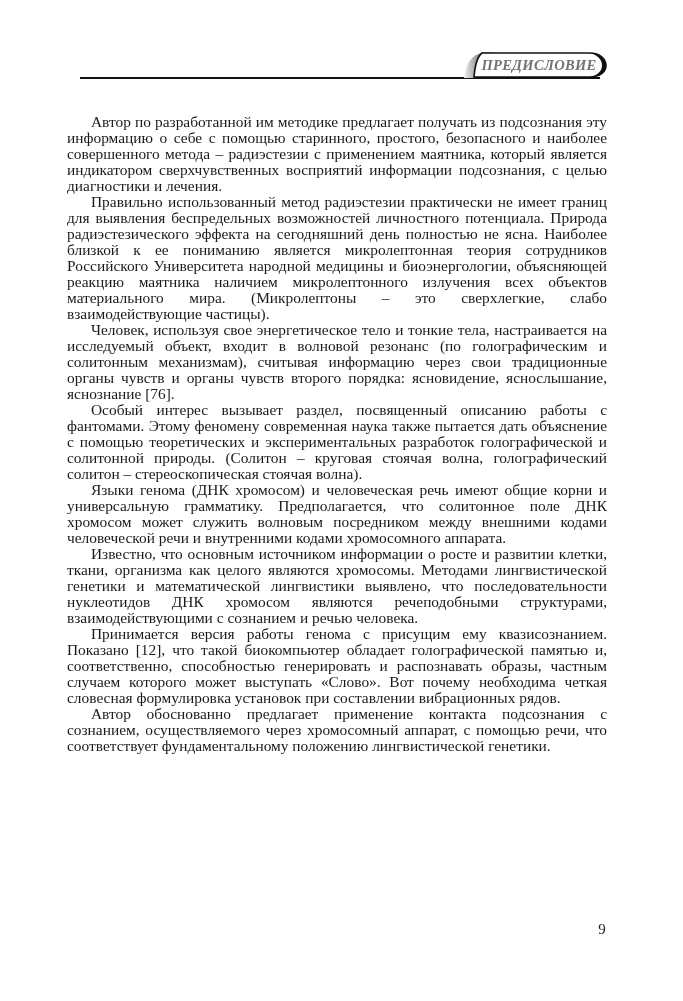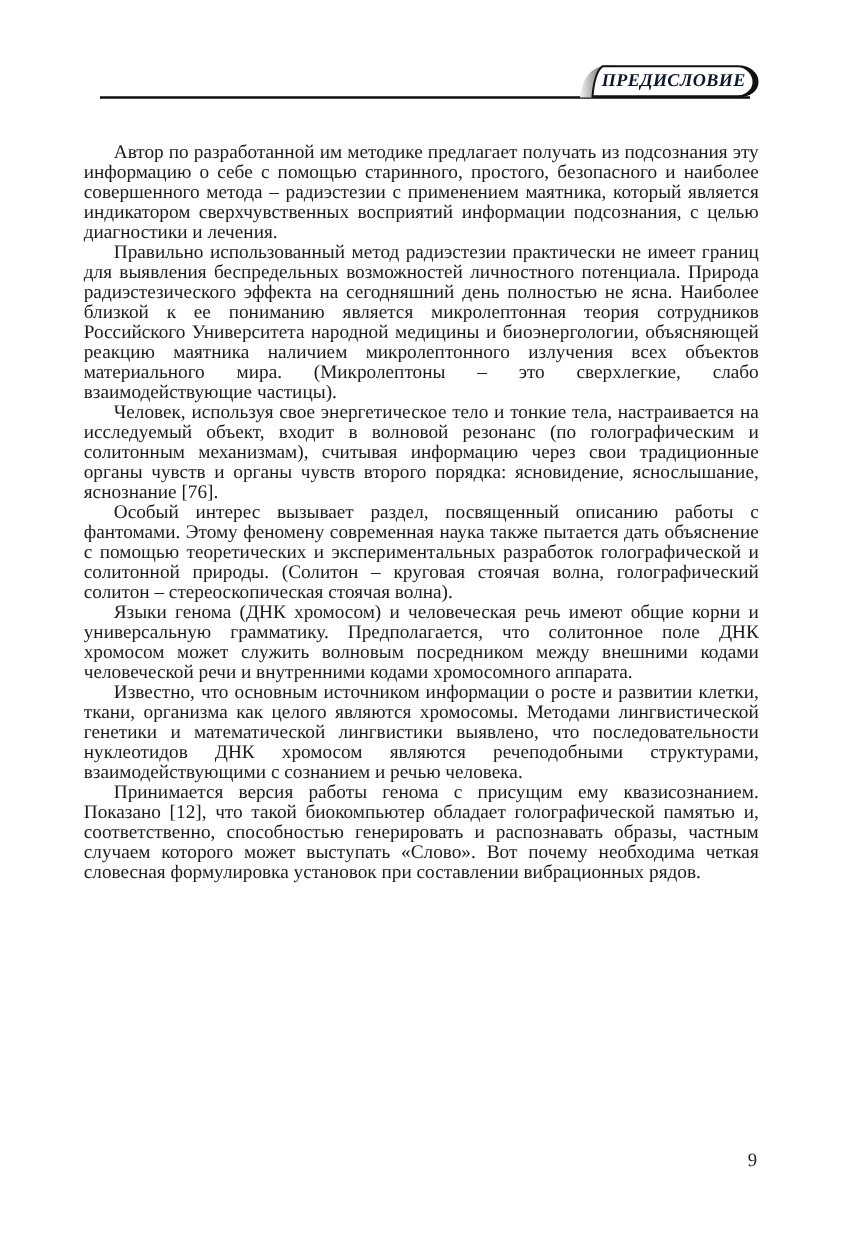--- a/index.html
+++ b/index.html
@@ -39,21 +39,21 @@
     position: absolute;
     left: 18px;
     top: 5px;
     width: 118px;
     text-align: center;
     font-family: "Liberation Serif", "DejaVu Serif", serif;
     font-weight: bold;
     font-style: italic;
     font-size: 14.5px;
     letter-spacing: 0.3px;
-    color: #0f172a;
+    color: #737373;
     line-height: 18px;
   }
   .body-text {
     position: absolute;
     left: 67px;
     top: 102px;
     width: 540px;
     font-size: 15.4px;
     line-height: 16px;
     text-align: justify;
@@ -99,15 +99,16 @@
 </div>
 
 <div class="body-text">
   <p>Автор по разработанной им методике предлагает получать из подсознания эту информацию о себе с помощью старинного, простого, безопасного и наиболее совершенного метода – радиэстезии с применением маятника, который является индикатором сверхчувственных восприятий информации подсознания, с целью диагностики и лечения.</p>
   <p>Правильно использованный метод радиэстезии практически не имеет границ для выявления беспредельных возможностей личностного потенциала. Природа радиэстезического эффекта на сегодняшний день полностью не ясна. Наиболее близкой к ее пониманию является микролептонная теория сотрудников Российского Университета народной медицины и биоэнергологии, объясняющей реакцию маятника наличием микролептонного излучения всех объектов материального мира. (Микролептоны – это сверхлегкие, слабо взаимодействующие частицы).</p>
   <p>Человек, используя свое энергетическое тело и тонкие тела, настраивается на исследуемый объект, входит в волновой резонанс (по голографическим и солитонным механизмам), считывая информацию через свои традиционные органы чувств и органы чувств второго порядка: ясновидение, яснослышание, яснознание [76].</p>
   <p>Особый интерес вызывает раздел, посвященный описанию работы с фантомами. Этому феномену современная наука также пытается дать объяснение с помощью теоретических и экспериментальных разработок голографической и солитонной природы. (Солитон – круговая стоячая волна, голографический солитон – стереоскопическая стоячая волна).</p>
   <p>Языки генома (ДНК хромосом) и человеческая речь имеют общие корни и универсальную грамматику. Предполагается, что солитонное поле ДНК хромосом может служить волновым посредником между внешними кодами человеческой речи и внутренними кодами хромосомного аппарата.</p>
   <p>Известно, что основным источником информации о росте и развитии клетки, ткани, организма как целого являются хромосомы. Методами лингвистической генетики и математической лингвистики выявлено, что последовательности нуклеотидов ДНК хромосом являются речеподобными структурами, взаимодействующими с сознанием и речью человека.</p>
   <p>Принимается версия работы генома с присущим ему квазисознанием. Показано [12], что такой биокомпьютер обладает голографической памятью и, соответственно, способностью генерировать и распознавать образы, частным случаем которого может выступать «Слово». Вот почему необходима четкая словесная формулировка установок при составлении вибрационных рядов.</p>
+  <p>Автор обоснованно предлагает применение контакта подсознания с сознанием, осуществляемого через хромосомный аппарат, с помощью речи, что соответствует фундаментальному положению лингвистической генетики.</p>
 </div>
 
 <div class="page-number">9</div>
 
 </body></html>

